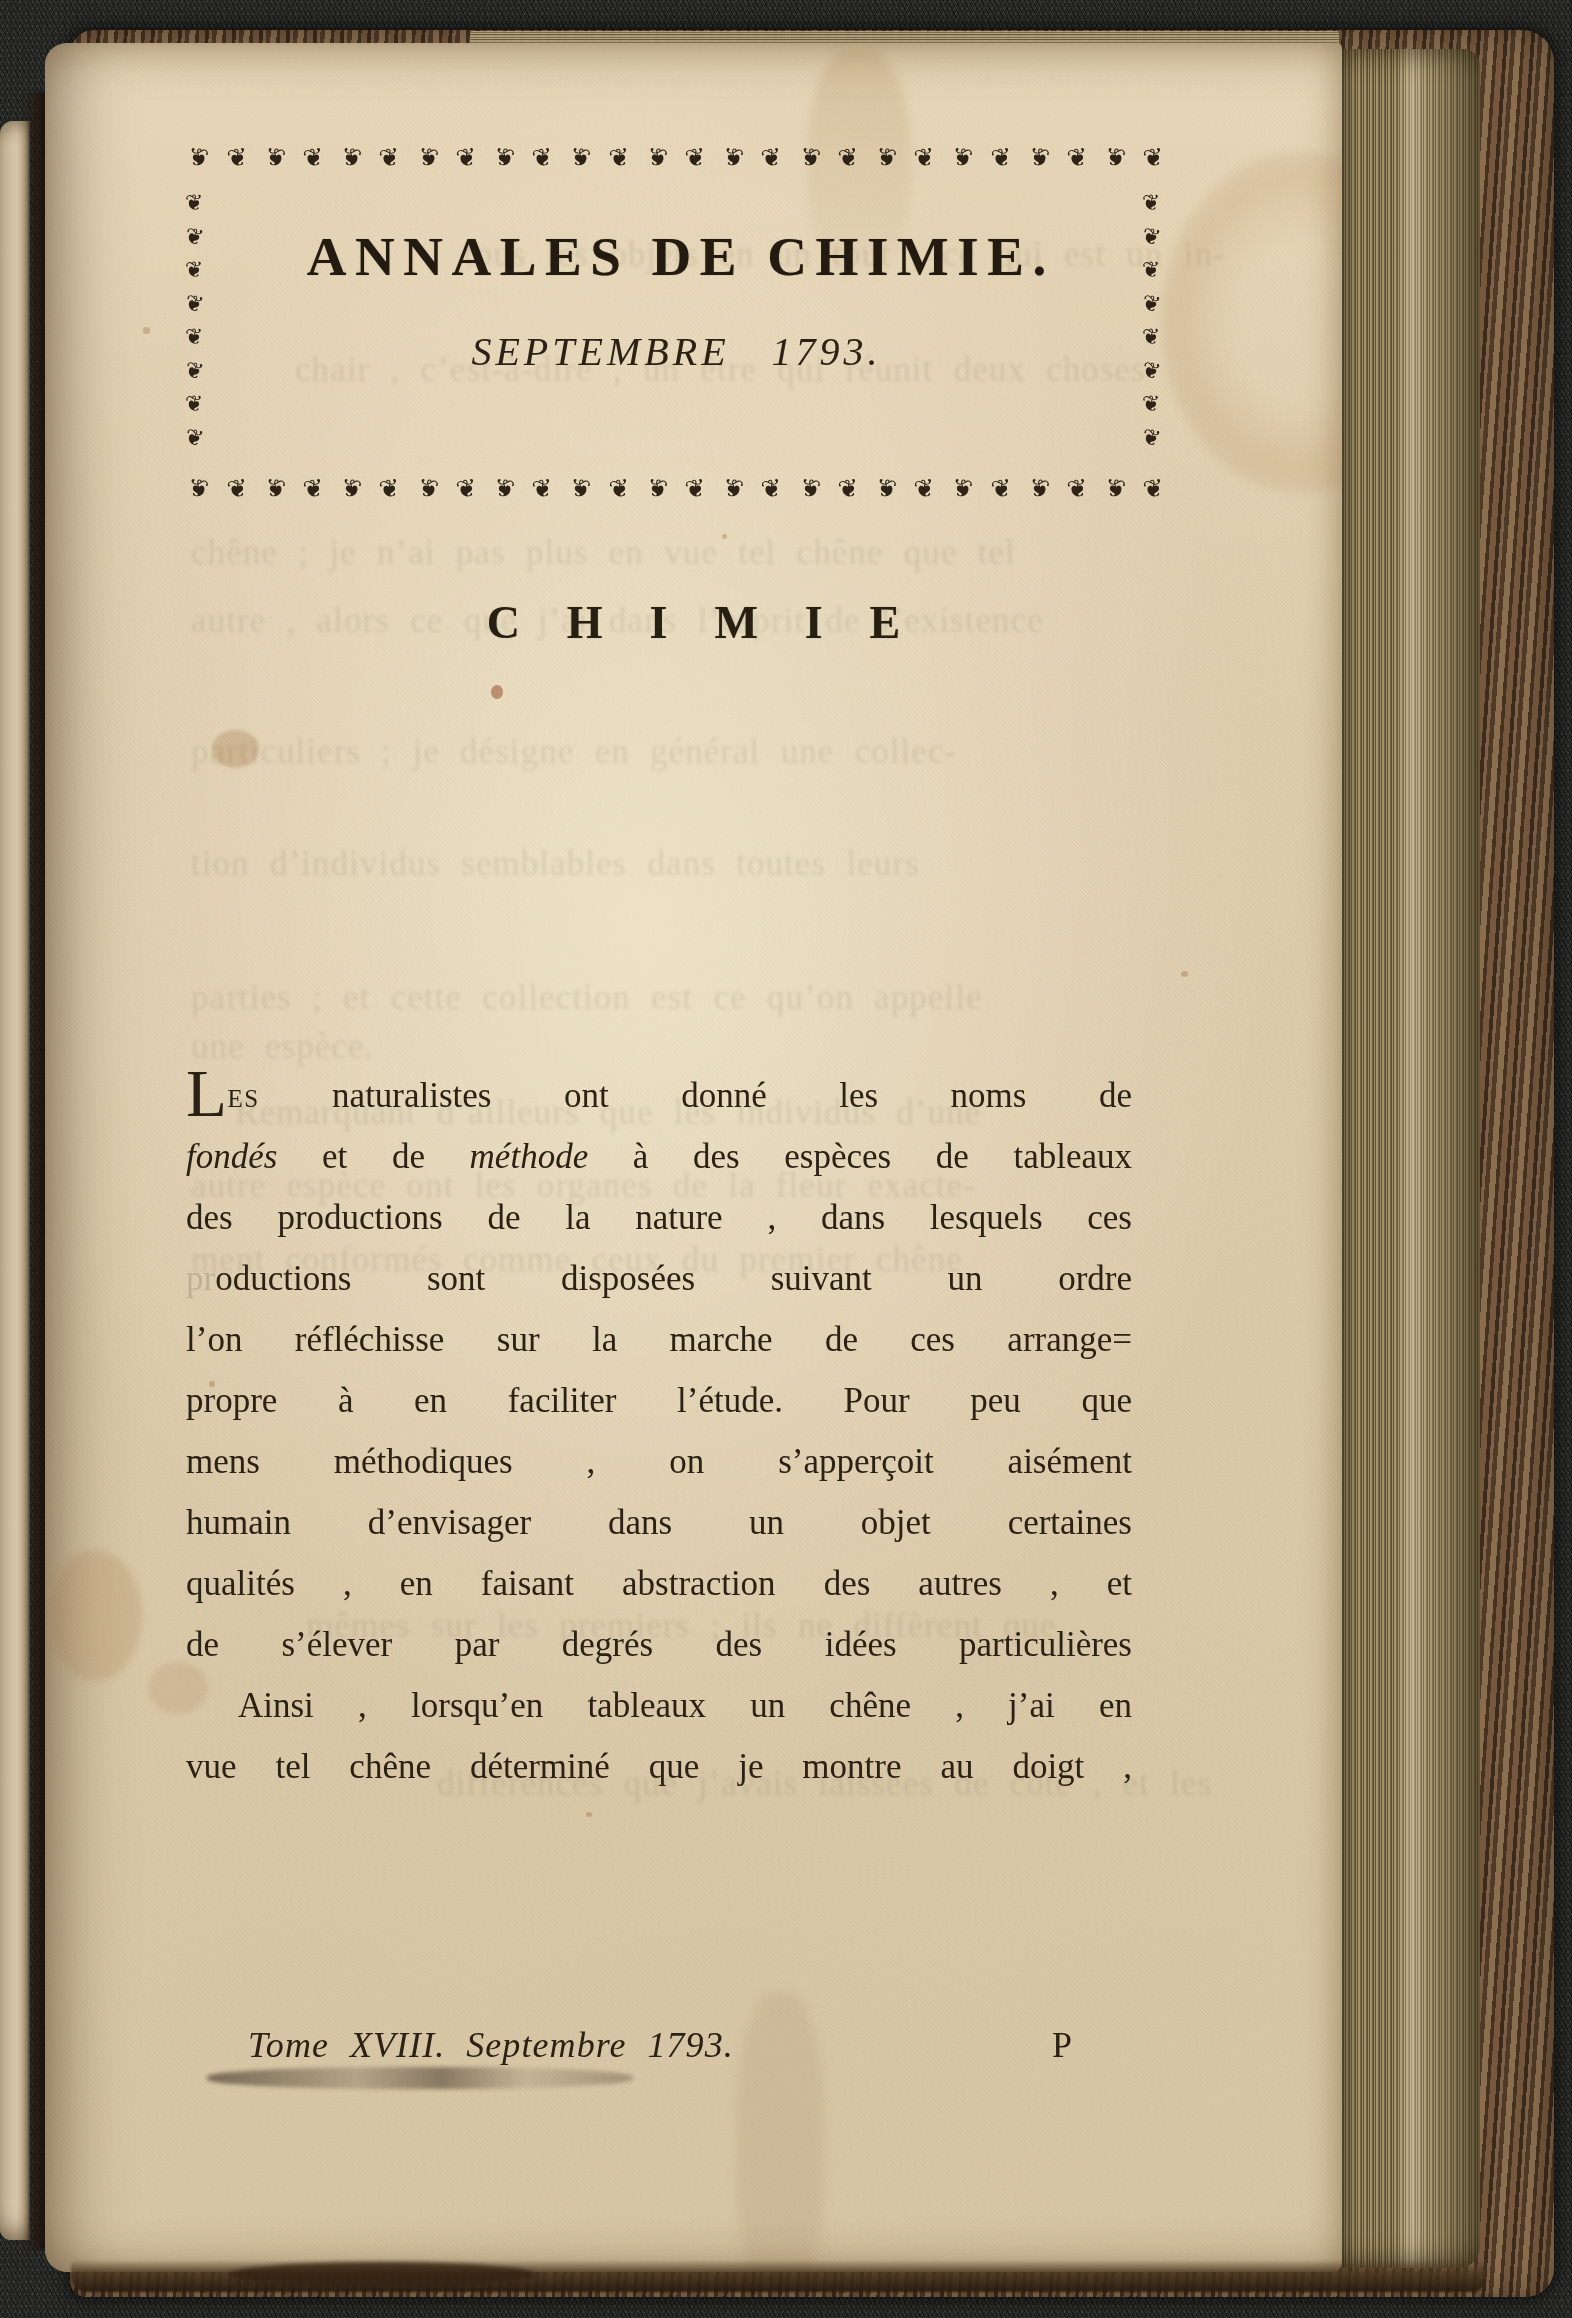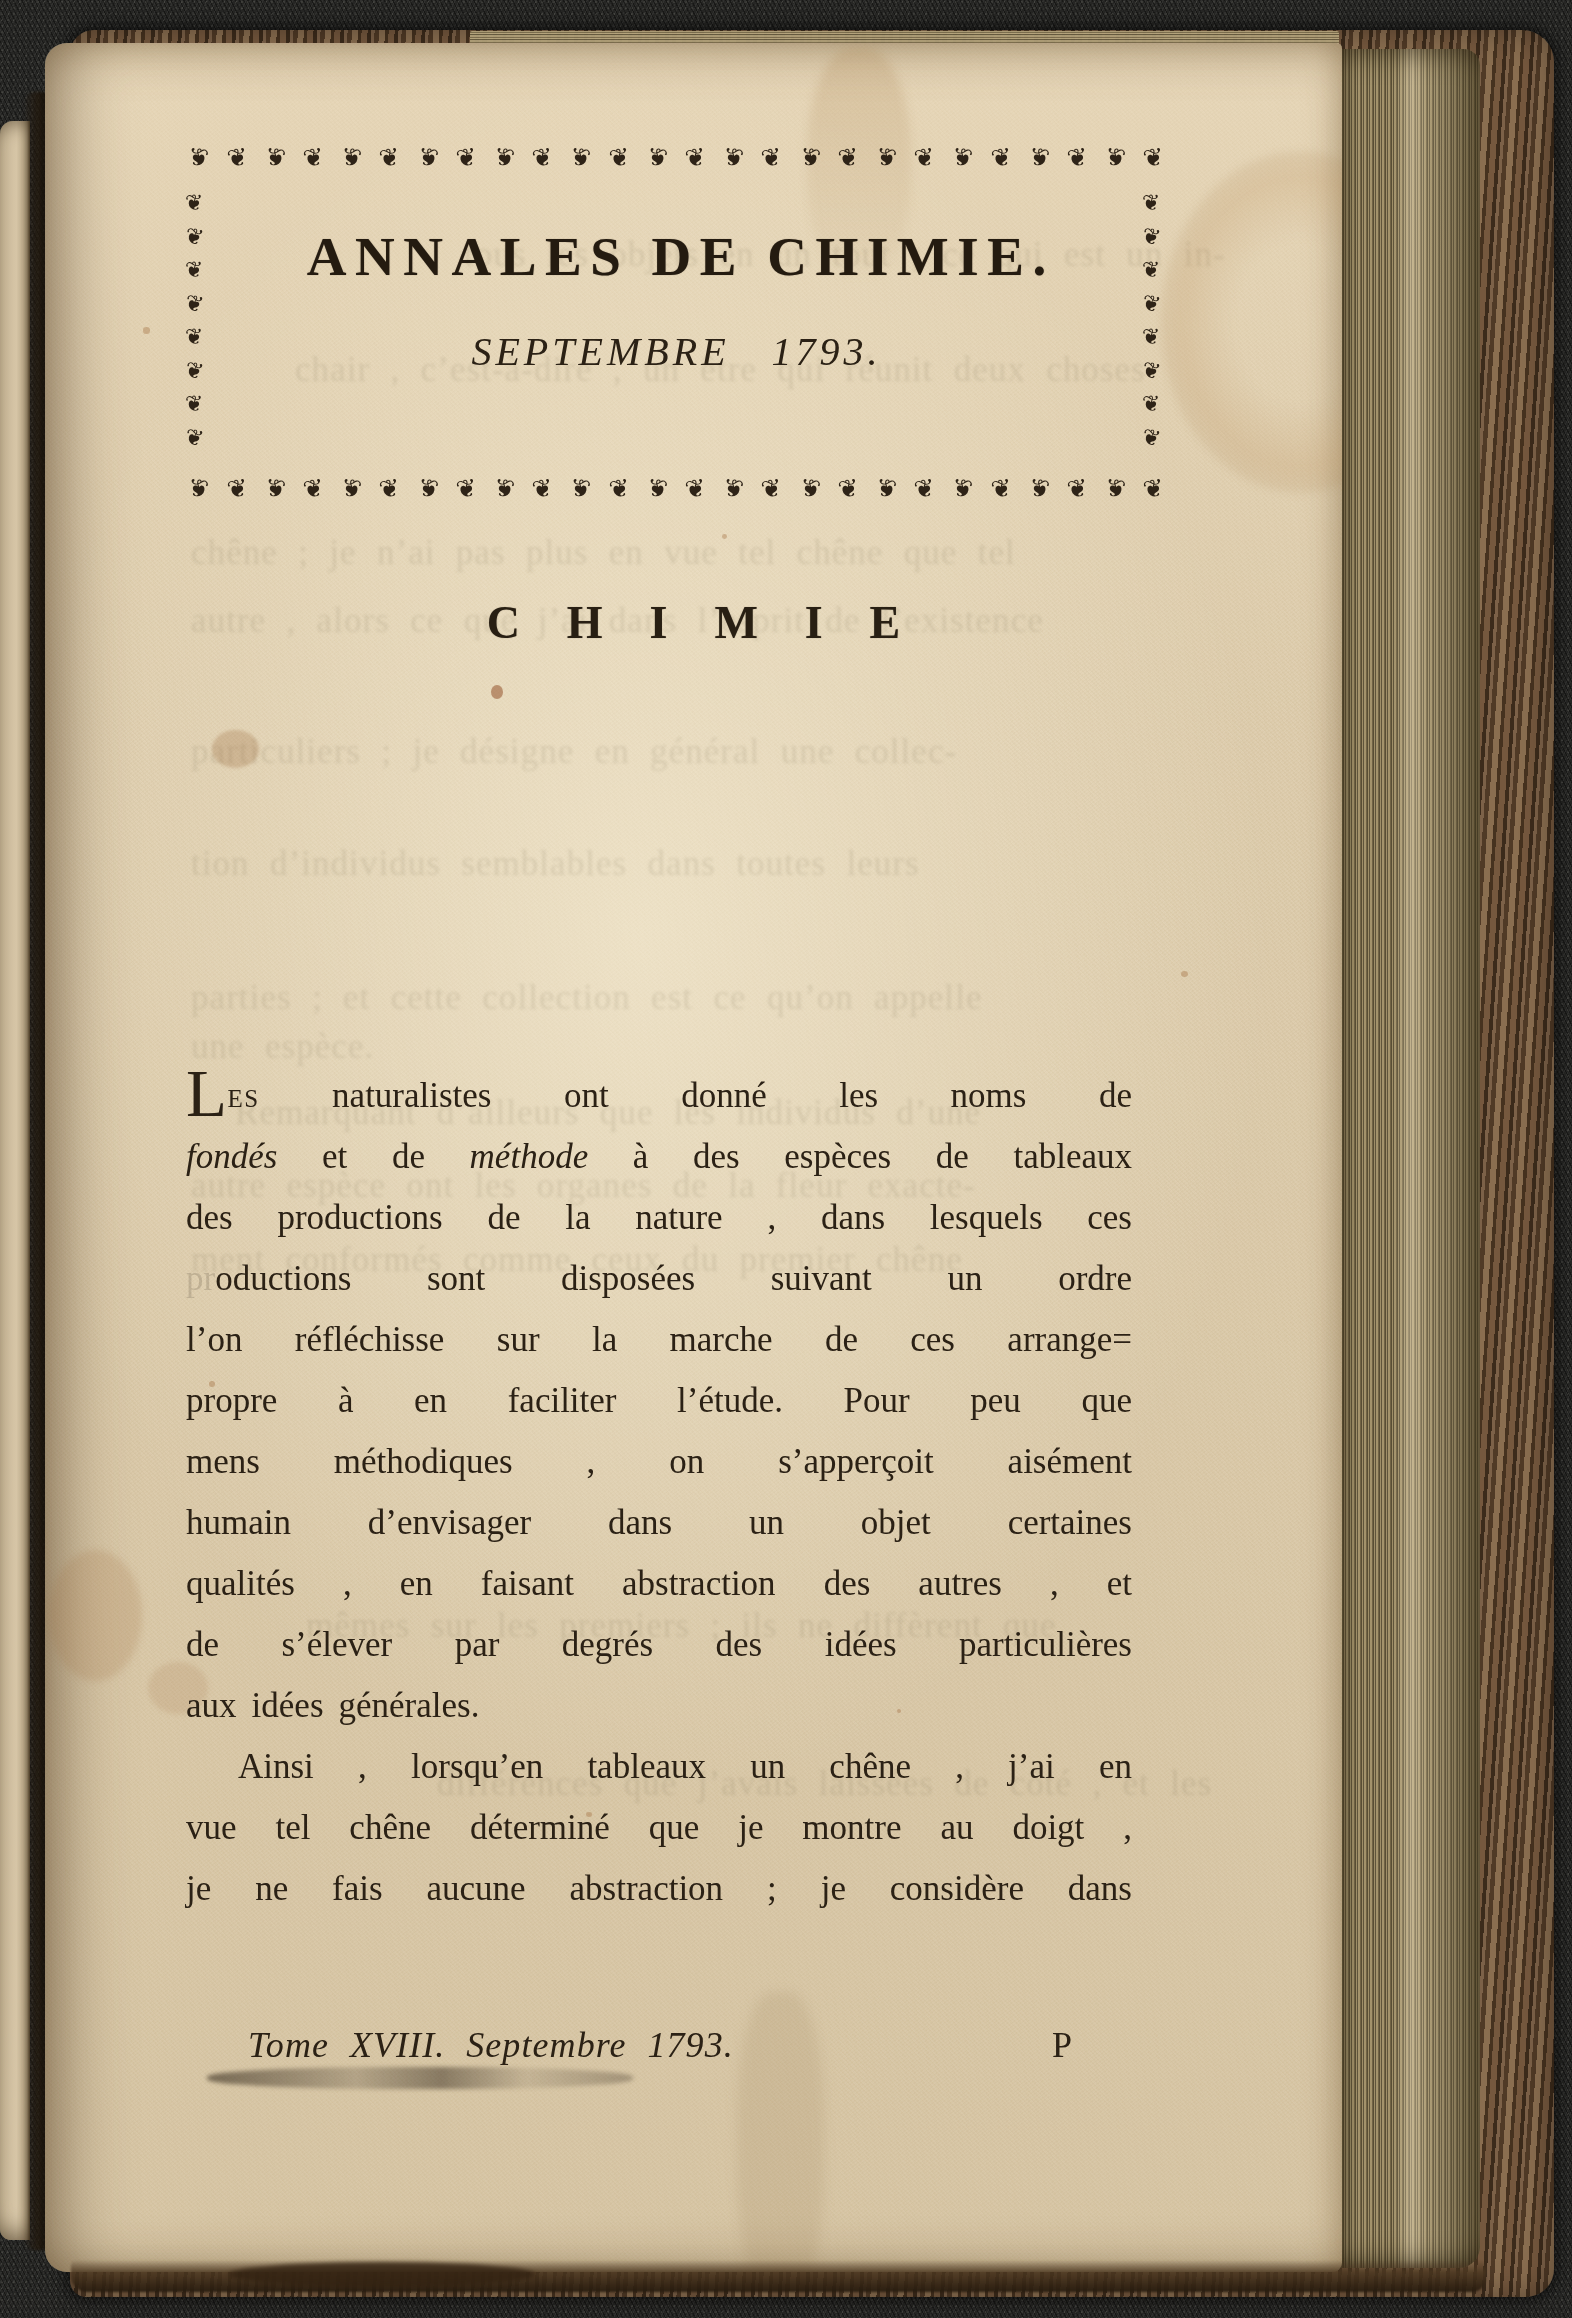--- a/index.html
+++ b/index.html
@@ -256,24 +256,22 @@
         <div class="bline"><span class="dropcap">L</span><span class="sc">es</span><span> naturalistes ont donné les noms de</span></div>
         <div class="bline"><span class="it">fondés</span><span> et de </span><span class="it">méthode</span><span> à des espèces de tableaux</span></div>
         <div class="bline"><span>des productions de la nature , dans lesquels ces</span></div>
         <div class="bline"><span class="faded">pr</span><span>oductions sont disposées suivant un ordre</span></div>
         <div class="bline"><span>l’on réfléchisse sur la marche de ces arrange=</span></div>
         <div class="bline"><span>propre à en faciliter l’étude. Pour peu que</span></div>
         <div class="bline"><span>mens méthodiques , on s’apperçoit aisément</span></div>
         <div class="bline"><span>humain d’envisager dans un objet certaines</span></div>
         <div class="bline"><span>qualités , en faisant abstraction des autres , et</span></div>
         <div class="bline"><span>de s’élever par degrés des idées particulières</span></div>
-        <div class="bline nojust"><span>aux idées générales.</span></div>
         <div class="bline indent"><span>Ainsi , lorsqu’en tableaux un chêne , j’ai en</span></div>
         <div class="bline"><span>vue tel chêne déterminé que je montre au doigt ,</span></div>
-        <div class="bline"><span>je ne fais aucune abstraction ; je considère dans</span></div>
       </div>
 
     <div class="footer-line">
       <span class="vol">Tome XVIII. Septembre 1793.</span>
       <span class="sig">P</span>
     </div>
     <div class="smudge"></div>
   </div>
 
   <div class="bottom-edge"></div>

